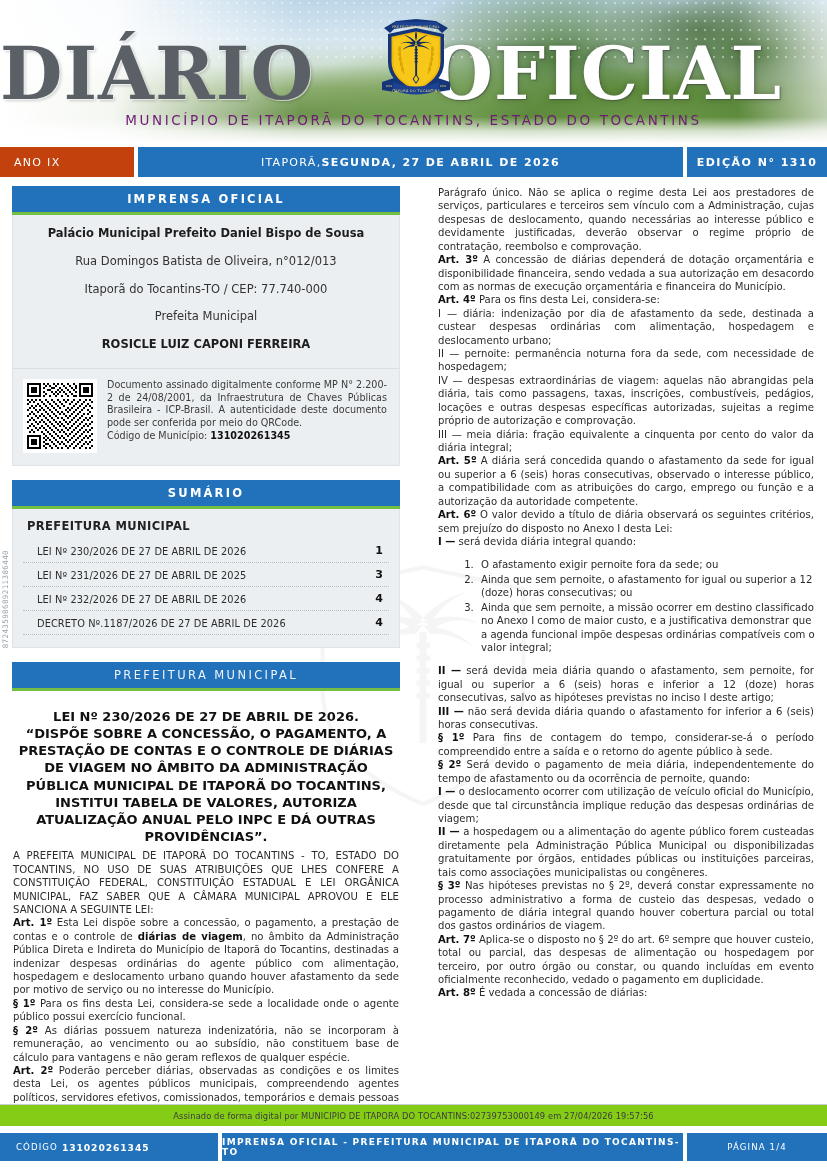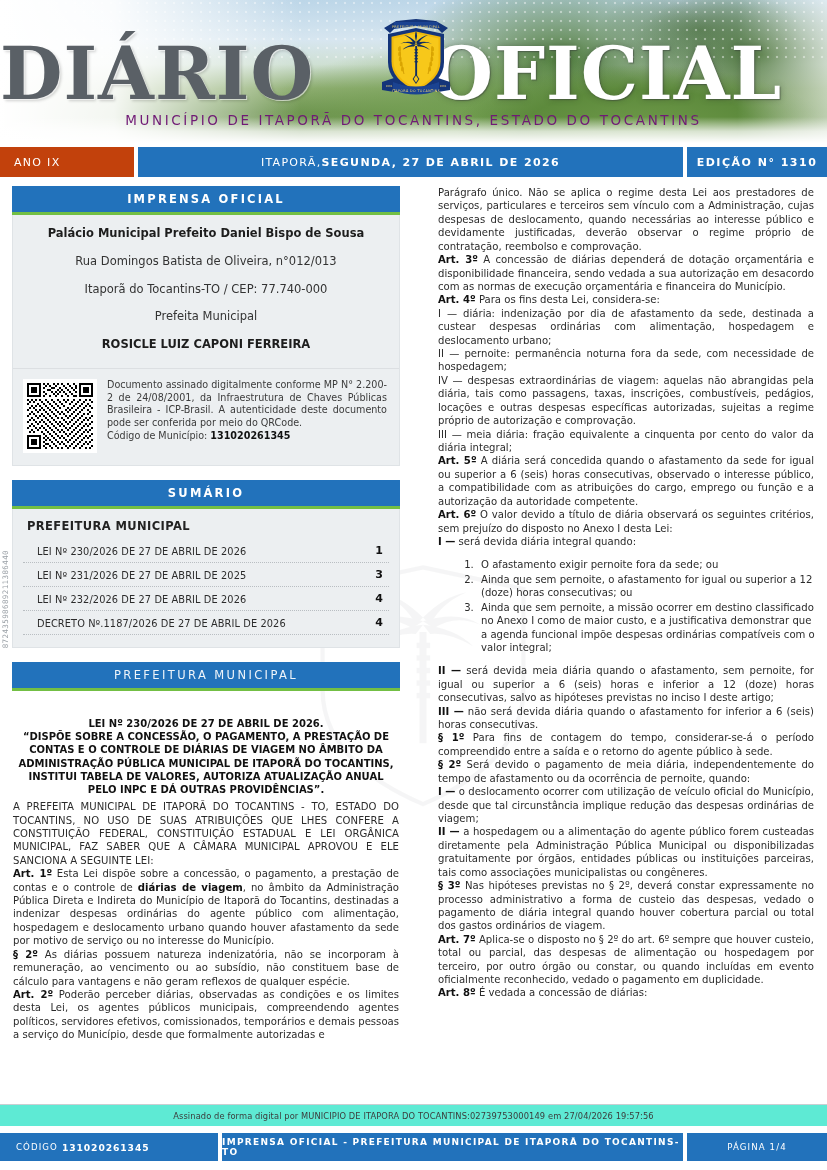--- a/index.html
+++ b/index.html
@@ -203,25 +203,25 @@
     letter-spacing: .4px;
     color: #9aa0a6;
     font-family: "DejaVu Sans Mono", "Liberation Mono", monospace;
     z-index: 3;
   }
 
   
   .article-wrap { margin-top: 14px; }
   .art-title {
     text-align: center;
-    font-size: 10px;
+    font-size: 13px;
     font-weight: bold;
     line-height: 1.32;
     color: #111;
-    padding: 26px 4px 4px;
+    padding: 17px 4px 4px;
   }
   .art-title .l1 { display: block; }
 
   
   .ptext {
     font-size: 10.1px;
     line-height: 1.33;
     color: #2b2b2b;
     text-align: justify;
     margin: 0;
@@ -237,21 +237,21 @@
     font-size: 10.1px;
     line-height: 1.33;
     color: #2b2b2b;
   }
   ol.roman li { margin-bottom: 1px; padding-left: 4px; }
 
   
   .signstrip {
     position: absolute; left: 0; top: 1104px;
     width: 827px; height: 22px;
-    background: #5eead4;
+    background: #84cc16;
     border-top: 1px solid #c9ced2;
     display: flex; align-items: center; justify-content: center;
     font-size: 8.3px;
     color: #3c3c3c;
     letter-spacing: .1px;
     z-index: 2;
   }
 
   
   .footer {
@@ -480,20 +480,23 @@
       <div class="art-title">
         <span class="l1">LEI Nº 230/2026 DE 27 DE ABRIL DE 2026.</span>
         <span>“DISPÕE SOBRE A CONCESSÃO, O PAGAMENTO, A PRESTAÇÃO DE CONTAS E O CONTROLE DE DIÁRIAS DE VIAGEM NO ÂMBITO DA ADMINISTRAÇÃO PÚBLICA MUNICIPAL DE ITAPORÃ DO TOCANTINS, INSTITUI TABELA DE VALORES, AUTORIZA ATUALIZAÇÃO ANUAL PELO INPC E DÁ OUTRAS PROVIDÊNCIAS”.</span>
       </div>
       <p class="ptext caps">A PREFEITA MUNICIPAL DE ITAPORÃ DO TOCANTINS - TO, ESTADO DO TOCANTINS, NO USO DE SUAS ATRIBUIÇÕES QUE LHES CONFERE A CONSTITUIÇÃO FEDERAL, CONSTITUIÇÃO ESTADUAL E LEI ORGÂNICA MUNICIPAL, FAZ SABER QUE A CÂMARA MUNICIPAL APROVOU E ELE SANCIONA A SEGUINTE LEI:</p>
 
       <p class="ptext">
         <b>Art. 1º</b><span> Esta Lei dispõe sobre a concessão, o pagamento, a prestação de contas e o controle de </span><b>diárias de viagem</b><span>, no âmbito da Administração Pública Direta e Indireta do Município de Itaporã do Tocantins, destinadas a indenizar despesas ordinárias do agente público com alimentação, hospedagem e deslocamento urbano quando houver afastamento da sede por motivo de serviço ou no interesse do Município.</span>
       </p>
       <p class="ptext">
+        <b>§ 1º</b><span> Para os fins desta Lei, considera-se sede a localidade onde o agente público possui exercício funcional.</span>
+      </p>
+      <p class="ptext">
         <b>§ 2º</b><span> As diárias possuem natureza indenizatória, não se incorporam à remuneração, ao vencimento ou ao subsídio, não constituem base de cálculo para vantagens e não geram reflexos de qualquer espécie.</span>
       </p>
       <p class="ptext">
         <b>Art. 2º</b><span> Poderão perceber diárias, observadas as condições e os limites desta Lei, os agentes públicos municipais, compreendendo agentes políticos, servidores efetivos, comissionados, temporários e demais pessoas a serviço do Município, desde que formalmente autorizadas e</span>
       </p>
     </div>
   </div>
 
   <div class="col-right">
     <p class="ptext">

